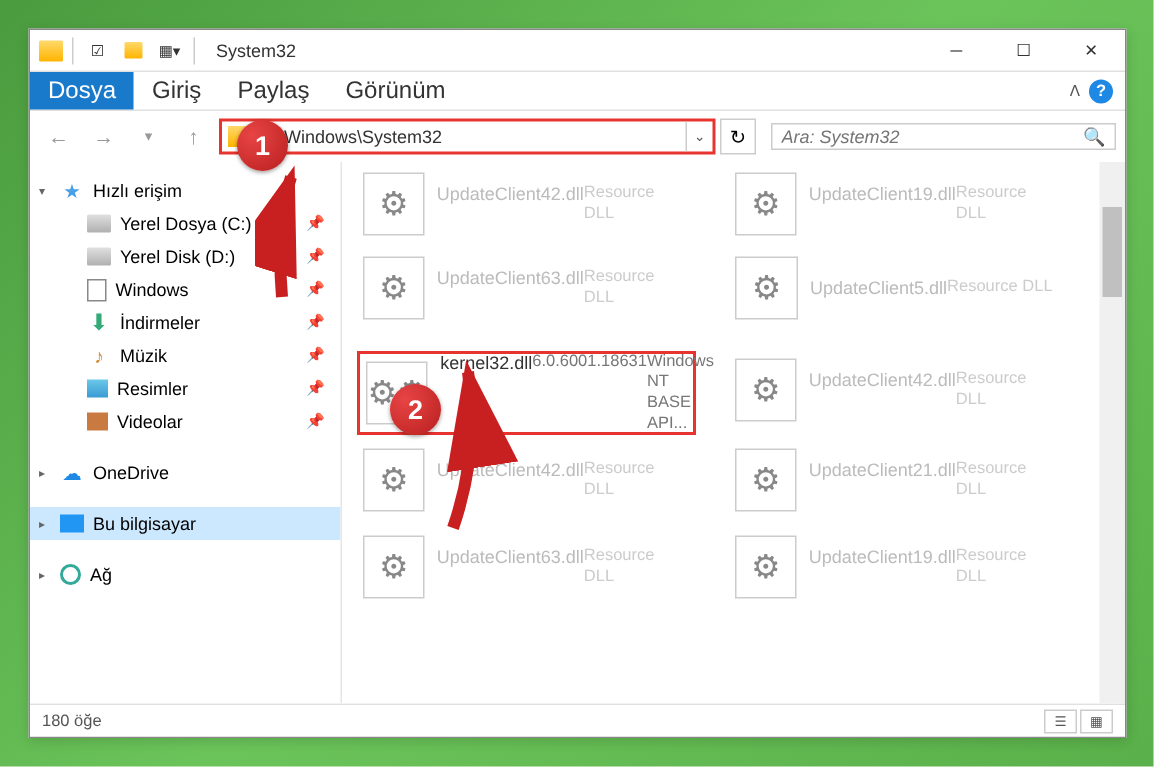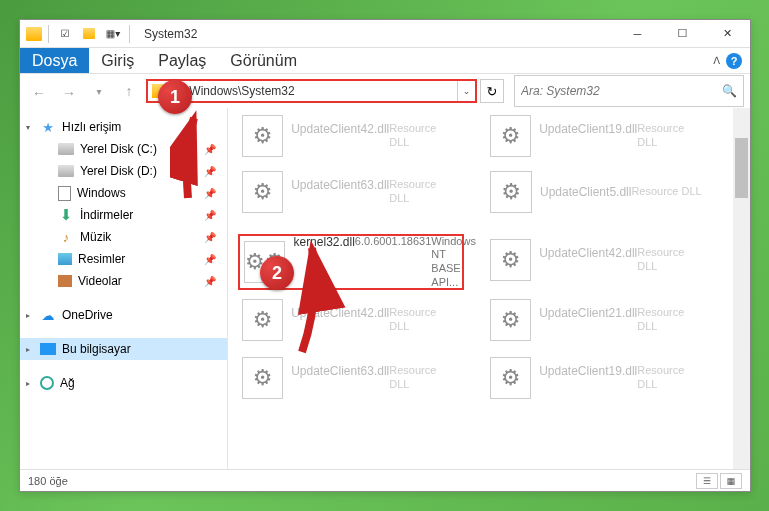--- a/index.html
+++ b/index.html
@@ -19,21 +19,21 @@
 .ribbon-right { margin-left: auto; display: flex; align-items: center; gap: 6px; padding-right: 8px; }
 .caret-up { font-size: 10px; color: #555; }
 .help-ico { width: 16px; height: 16px; border-radius: 50%; background: #1e88e5; color: #fff; font-size: 11px; display: flex; align-items: center; justify-content: center; font-weight: bold; }
 .navbar { height: 34px; display: flex; align-items: center; padding: 0 6px; gap: 4px; background: #fff; }
 .nav-arrow { width: 26px; height: 26px; display: flex; align-items: center; justify-content: center; color: #999; font-size: 14px; }
 .addr-wrap { flex: 1; display: flex; align-items: center; height: 24px; border: 2px solid #e7342e; background: #fff; }
 .addr-ico { width: 16px; height: 14px; background: linear-gradient(#ffd96b,#ffb400); margin: 0 4px; }
 .addr-text { flex: 1; font-size: 12px; color: #333; padding-left: 2px; }
 .addr-drop { width: 18px; display: flex; align-items: center; justify-content: center; font-size: 9px; color: #555; border-left: 1px solid #ccc; height: 100%; }
 .addr-refresh { width: 24px; height: 24px; border: 1px solid #ccc; display: flex; align-items: center; justify-content: center; font-size: 13px; margin-left: -1px; }
-.search-box { width: 230px; height: 32px; border: 1px solid #ccc; margin-left: 6px; display: flex; align-items: center; padding: 0 6px; }
+.search-box { width: 230px; height: 18px; border: 1px solid #ccc; margin-left: 6px; display: flex; align-items: center; padding: 0 6px; }
 .search-box input { border: none; outline: none; flex: 1; font-size: 12px; color: #888; font-style: italic; }
 .search-ico { font-size: 12px; color: #666; }
 .body { flex: 1; display: flex; overflow: hidden; position: relative; }
 .sidebar { width: 208px; background: #fff; border-right: 1px solid #e5e5e5; padding-top: 8px; overflow: hidden; }
 .tree-item { display: flex; align-items: center; height: 22px; font-size: 12px; padding-left: 20px; gap: 6px; position: relative; }
 .tree-caret { position: absolute; left: 6px; font-size: 8px; color: #666; }
 .tree-sub { padding-left: 38px; }
 .pin { margin-left: auto; margin-right: 10px; font-size: 10px; color: #888; }
 .tree-ico { width: 16px; height: 16px; display: flex; align-items: center; justify-content: center; font-size: 13px; }
 .ico-star { color: #4aa0e8; }
@@ -131,21 +131,21 @@
   <div class="body">
 
     <div class="sidebar">
       <div class="tree-item">
         <span class="tree-caret">▾</span>
         <span class="tree-ico ico-star">★</span>
         <span>Hızlı erişim</span>
       </div>
       <div class="tree-item tree-sub">
           <span class="ico-disk"></span>
-          <span>Yerel Disk (C:)</span>
+          <span>Yerel Dosya (C:)</span>
           <span class="pin">📌</span>
         </div>
       <div class="tree-item tree-sub">
           <span class="ico-disk"></span>
           <span>Yerel Disk (D:)</span>
           <span class="pin">📌</span>
         </div>
       <div class="tree-item tree-sub">
           <span class="ico-docs"></span>
           <span>Windows</span>

